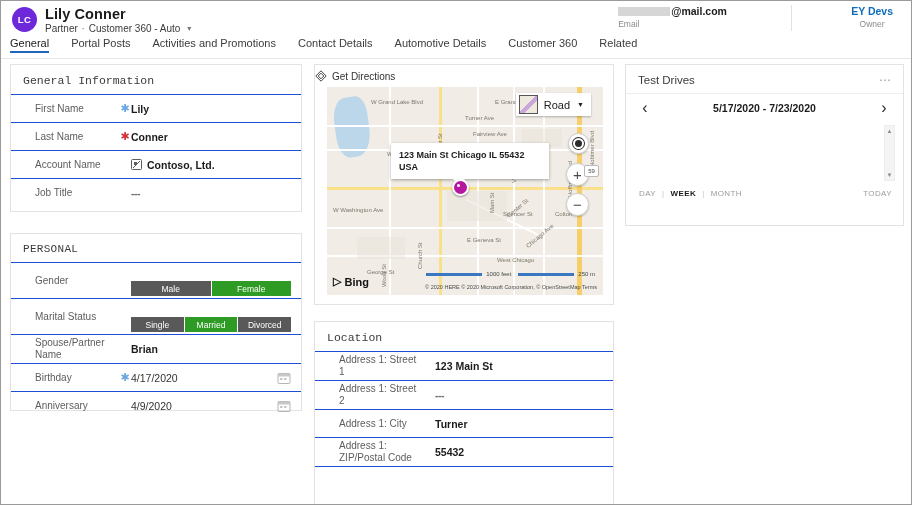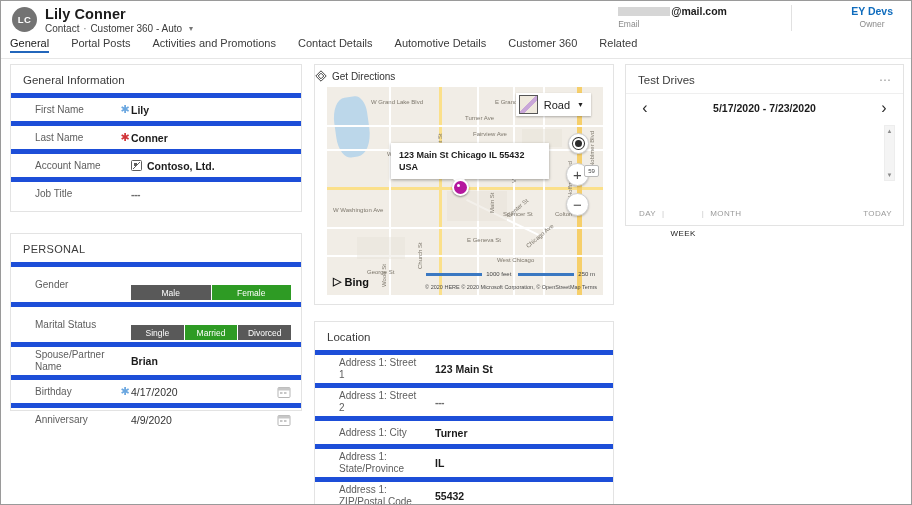--- a/index.html
+++ b/index.html
@@ -12,21 +12,21 @@
   }
   .app{
     position:relative;width:912px;height:505px;box-sizing:border-box;
     border:1px solid #9a9a9a;background:#ffffff;overflow:hidden;
   }
 
   
   .hdr{position:relative;height:36px;}
   .avatar{
     position:absolute;left:11px;top:6px;width:25px;height:25px;border-radius:50%;
-    background:#737373;color:#ffffff;font-size:9.5px;font-weight:bold;
+    background:#6d28d9;color:#ffffff;font-size:9.5px;font-weight:bold;
     display:flex;align-items:center;justify-content:center;letter-spacing:.3px;
   }
   .hdr-title{position:absolute;left:44px;top:5px;font-size:14.5px;font-weight:bold;color:#1b1b1b;letter-spacing:.1px;}
   .hdr-sub{position:absolute;left:44px;top:22px;font-size:10px;color:#3b3b3b;}
   .hdr-sub .dot{color:#777;padding:0 1px;}
   .caret-sm{display:inline-block;margin-left:4px;color:#767676;font-size:8px;vertical-align:1px;}
 
   .hdr-right{position:absolute;right:8px;top:4px;display:flex;align-items:flex-start;gap:48px;}
   .hdr-field{padding:0 10px 0 0;min-width:115px;}
   .redact{display:inline-block;width:52px;height:9px;background:#d6d6d6;vertical-align:-1px;margin-right:1px;}
@@ -42,25 +42,25 @@
   .tab.active{color:#1b1b1b;}
   .tab.active:after{content:"";position:absolute;left:0;right:0;bottom:0;height:2px;background:#2266bb;}
 
   
   .body{position:relative;height:447px;}
   .col-left{position:absolute;left:9px;top:5px;width:292px;}
   .col-mid{position:absolute;left:313px;top:5px;width:300px;}
   .col-right{position:absolute;left:624px;top:5px;width:279px;}
 
   .card{border:1px solid #e3e3e3;background:#ffffff;box-sizing:border-box;}
-  .card-title{font-size:11.5px;color:#3b3b3b;padding:9px 0 7px 12px;}
+  .card-title{font-size:11.5px;color:#3b3b3b;padding:9px 0 7px 12px;font-family:Liberation Mono, monospace;}
   .card-title.caps{font-size:11px;letter-spacing:.3px;}
 
   
-  .frow{display:flex;align-items:center;min-height:28px;border-top:5px solid #1d4ed8;padding:2px 10px 2px 0;box-sizing:border-box;}
+  .frow{display:flex;align-items:center;min-height:28px;border-top:1px solid #1d4ed8;padding:2px 10px 2px 0;box-sizing:border-box;}
   .frow:first-of-type{border-top:none;}
   .flabel{width:108px;padding-left:24px;box-sizing:border-box;font-size:10px;color:#5d5d5d;line-height:12px;}
   .req{width:12px;text-align:center;font-size:11px;line-height:9px;}
   .req.blue{color:#6ba7e0;}
   .req.red{color:#d13438;}
   .fval{flex:1;font-size:10.5px;font-weight:bold;color:#1b1b1b;display:flex;align-items:center;}
   .fval.muted{font-weight:bold;color:#6e6e6e;letter-spacing:-.5px;}
   .fval.plain{font-weight:normal;color:#323232;}
   .ent-ico{display:inline-block;width:11px;height:11px;margin-right:5px;position:relative;flex:none;}
   .ent-ico svg{display:block;}
@@ -124,34 +124,34 @@
   .chev{font-size:16px;color:#2b2b2b;line-height:14px;width:18px;text-align:center;}
   .td-range{font-size:10.5px;font-weight:bold;color:#1b1b1b;}
   .td-body{position:relative;height:62px;}
   .td-scroll{position:absolute;right:8px;top:2px;width:11px;height:56px;background:#f4f4f4;border:1px solid #ededed;box-sizing:border-box;}
   .td-scroll .ar{position:absolute;left:0;right:0;height:10px;display:flex;align-items:center;justify-content:center;font-size:6px;color:#8b8b8b;}
   .td-scroll .ar.up{top:0;}
   .td-scroll .ar.dn{bottom:0;}
   .td-foot{display:flex;align-items:center;justify-content:space-between;padding:4px 11px 9px 12px;}
   .td-views{display:flex;align-items:center;font-size:8px;color:#9a9a9a;letter-spacing:.4px;}
   .td-views .v{margin:0 1px;}
-  .td-views .v.on{color:#1b1b1b;font-weight:normal;margin-top:40px;}
+  .td-views .v.on{color:#1b1b1b;font-weight:bold;}
   .td-views .sep{color:#c8c8c8;margin:0 5px;}
   .td-today{font-size:8px;color:#9a9a9a;letter-spacing:.4px;}
 </style>
 </head>
 <body>
 
 <div class="app">
 
   <div class="hdr">
     <div class="avatar">LC</div>
     <div class="hdr-title">Lily Conner</div>
     <div class="hdr-sub">
-      <span>Contact</span>
+      <span>Partner</span>
       <span class="dot">·</span>
       <span>Customer 360 - Auto</span>
       <span class="caret-sm">▾</span>
     </div>
 
     <div class="hdr-right">
       <div class="hdr-field">
         <div class="hdr-val"><span class="redact"></span><span>@mail.com</span></div>
         <div class="hdr-lbl">Email</div>
       </div>
@@ -380,25 +380,20 @@
           <div class="flabel">Address 1: Street 2</div>
           <div class="req"></div>
           <div class="fval muted">---</div>
         </div>
         <div class="frow">
           <div class="flabel">Address 1: City</div>
           <div class="req"></div>
           <div class="fval">Turner</div>
         </div>
         <div class="frow">
-          <div class="flabel">Address 1: State/Province</div>
-          <div class="req"></div>
-          <div class="fval">IL</div>
-        </div>
-        <div class="frow">
           <div class="flabel">Address 1: ZIP/Postal Code</div>
           <div class="req"></div>
           <div class="fval">55432</div>
         </div>
         <div class="frow">
           <div class="flabel"></div>
         </div>
       </div>
     </div>
 

